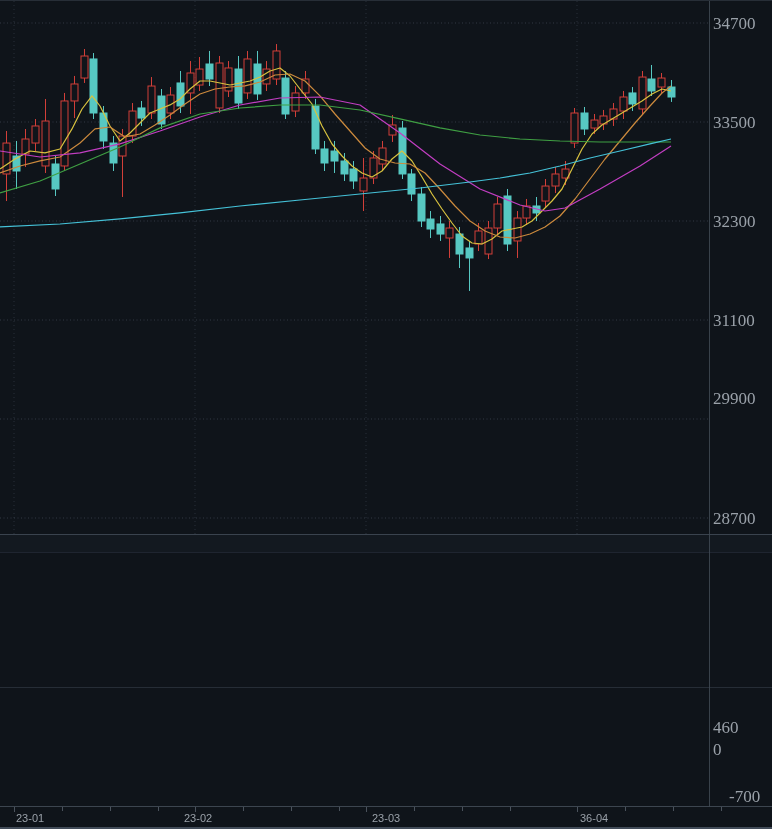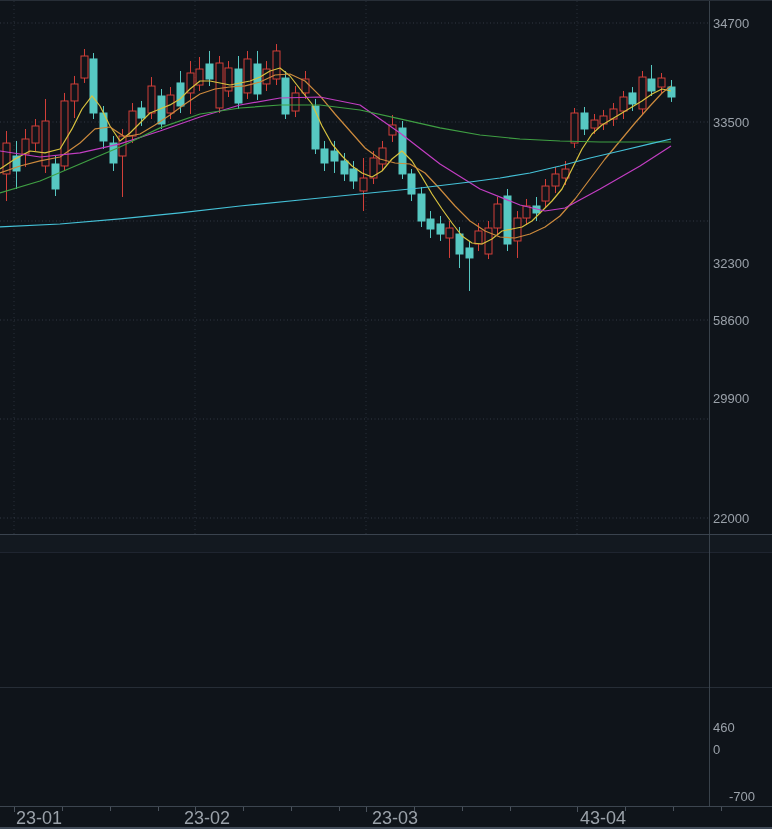--- a/index.html
+++ b/index.html
@@ -10,22 +10,22 @@
   }
   .panel{position:absolute;left:0;width:772px;}
   #top-panel{top:0;height:533px;}
   #divider-band{top:533px;height:19px;background:#131920;border-top:1px solid #3a434e;border-bottom:1px solid #1f2530;box-sizing:border-box;}
   #mid-panel{top:552px;height:134px;}
   #macd-panel{top:686px;height:120px;border-top:1px solid #262d36;box-sizing:border-box;}
   #xaxis-strip{top:806px;height:23px;}
   #axis-vline{position:absolute;left:709px;top:0;width:1px;height:806px;background:#414a55;opacity:.85;}
   #xaxis-line{position:absolute;left:0;top:805px;width:772px;height:1px;background:#414a55;opacity:.9;}
   #bottom-scrollbar{position:absolute;left:0;top:826px;width:772px;height:3px;background:#414b58;}
-  .ylab{position:absolute;left:713px;color:#9aa1a9;font-size:13px;line-height:13px;white-space:nowrap;}
-  .xlab{position:absolute;top:811px;color:#9aa1a9;font-size:18px;line-height:13px;white-space:nowrap;}
+  .ylab{position:absolute;left:713px;color:#9aa1a9;font-size:17px;line-height:13px;white-space:nowrap;font-family:Liberation Serif, serif;}
+  .xlab{position:absolute;top:811px;color:#9aa1a9;font-size:11px;line-height:13px;white-space:nowrap;}
   .tick{position:absolute;top:806px;width:1px;height:4px;background:#4a525c;}
   svg{position:absolute;left:0;top:0;display:block;}
 </style>
 </head>
 <body>
 
 <div id="app">
   <div id="top-panel" class="panel">
     <svg id="main-svg" width="772" height="533" viewBox="0 0 772 533">
         <g>
@@ -200,34 +200,34 @@
     
   </div>
 
   <div id="xaxis-strip" class="panel"></div>
 
   <div id="axis-vline"></div>
   <div id="xaxis-line"></div>
   <div id="bottom-scrollbar"></div>
 <div class="ylab" style="top: 15.5px;">34700</div>
     <div class="ylab" style="top: 114.5px; text-align: center;">33500</div>
-    <div class="ylab" style="top: 213.5px; margin-top: 42px;">32300</div>
-    <div class="ylab" style="top: 312.5px;">58600</div>
+    <div class="ylab" style="top: 213.5px;">32300</div>
+    <div class="ylab" style="top: 312.5px;">31100</div>
     <div class="ylab" style="top: 391px;">29900</div>
-    <div class="ylab" style="top: 510.5px;">22000</div>
+    <div class="ylab" style="top: 510.5px;">28700</div>
     <div class="ylab" style="top: 720px;">460</div>
     <div class="ylab" style="top: 741.5px;">0</div>
     <div class="ylab" style="top: 788.5px; margin-left: 16px;">-700</div>
     <div class="xlab" style="left: 16px;">23-01</div>
     <div class="tick" style="left: 14px; height: 5px;"></div>
     <div class="xlab" style="left: 184px;">23-02</div>
     <div class="tick" style="left: 195px; height: 5px;"></div>
     <div class="xlab" style="left: 372px; text-align: right;">23-03</div>
     <div class="tick" style="left: 366px; height: 5px;"></div>
-    <div class="xlab" style="left: 580px;">43-04</div>
+    <div class="xlab" style="left: 580px;">36-04</div>
     <div class="tick" style="left: 577px; height: 5px;"></div>
     <div class="tick" style="left: 62px;"></div>
     <div class="tick" style="left: 110px;"></div>
     <div class="tick" style="left: 158px;"></div>
     <div class="tick" style="left: 243px;"></div>
     <div class="tick" style="left: 291px;"></div>
     <div class="tick" style="left: 339px;"></div>
     <div class="tick" style="left: 414px;"></div>
     <div class="tick" style="left: 462px;"></div>
     <div class="tick" style="left: 510px;"></div>

